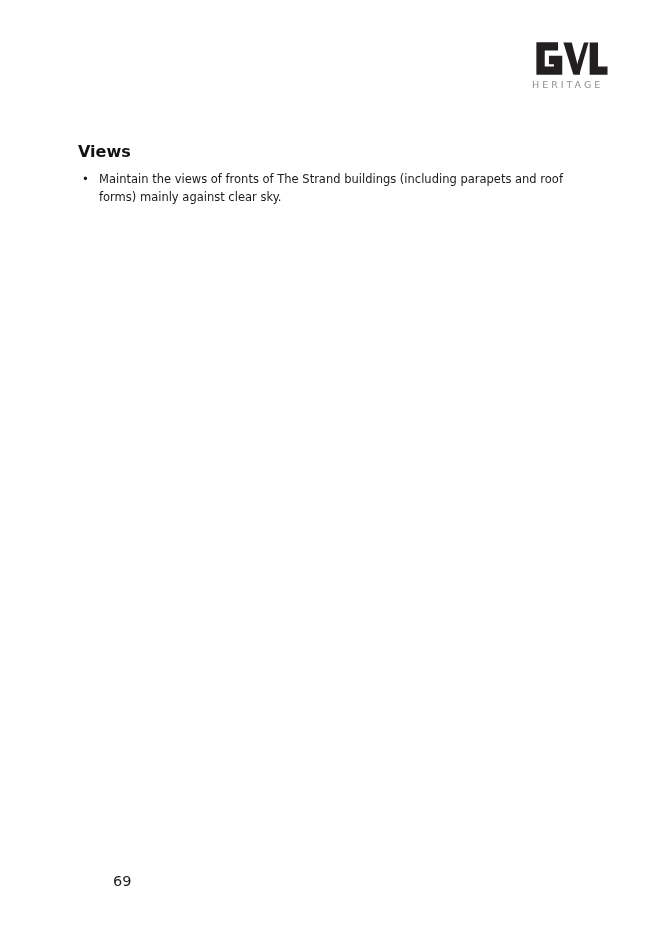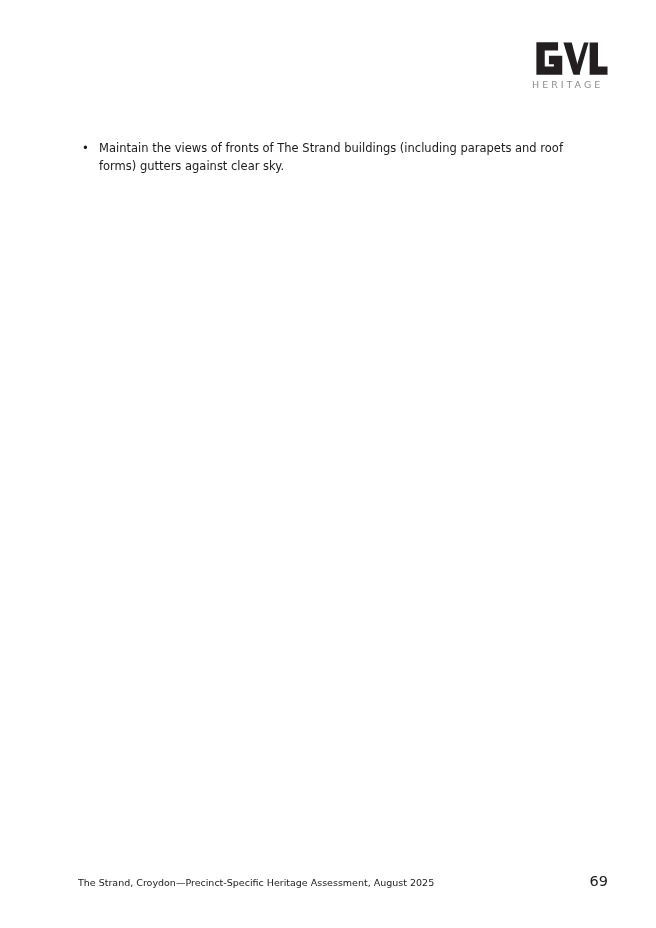--- a/index.html
+++ b/index.html
@@ -124,27 +124,27 @@
       <path d="M80 2 V39 H98" fill="none" stroke="#231f20" stroke-width="11"></path>
     </svg>
     <span class="sr-only">GML</span>
     <div class="logo-subtitle">HERITAGE</div>
   </div>
 
   <div class="content">
 
 
 
+    <h2 class="h2-views">Views</h2>
 
     <ul class="bullets">
       <li>
-        <span>Maintain the views of fronts of The Strand buildings (including parapets and roof forms) gutters against clear sky.</span>
+        <span>Maintain the views of fronts of The Strand buildings (including parapets and roof forms) mainly against clear sky.</span>
       </li>
     </ul>
 
   </div>
 
   <div class="footer">
-    <span class="footer-left">The Strand, Croydon—Precinct-Specific Heritage Assessment, August 2025</span>
     <span class="footer-page">69</span>
   </div>
 
 </div>
 
 </body></html>

